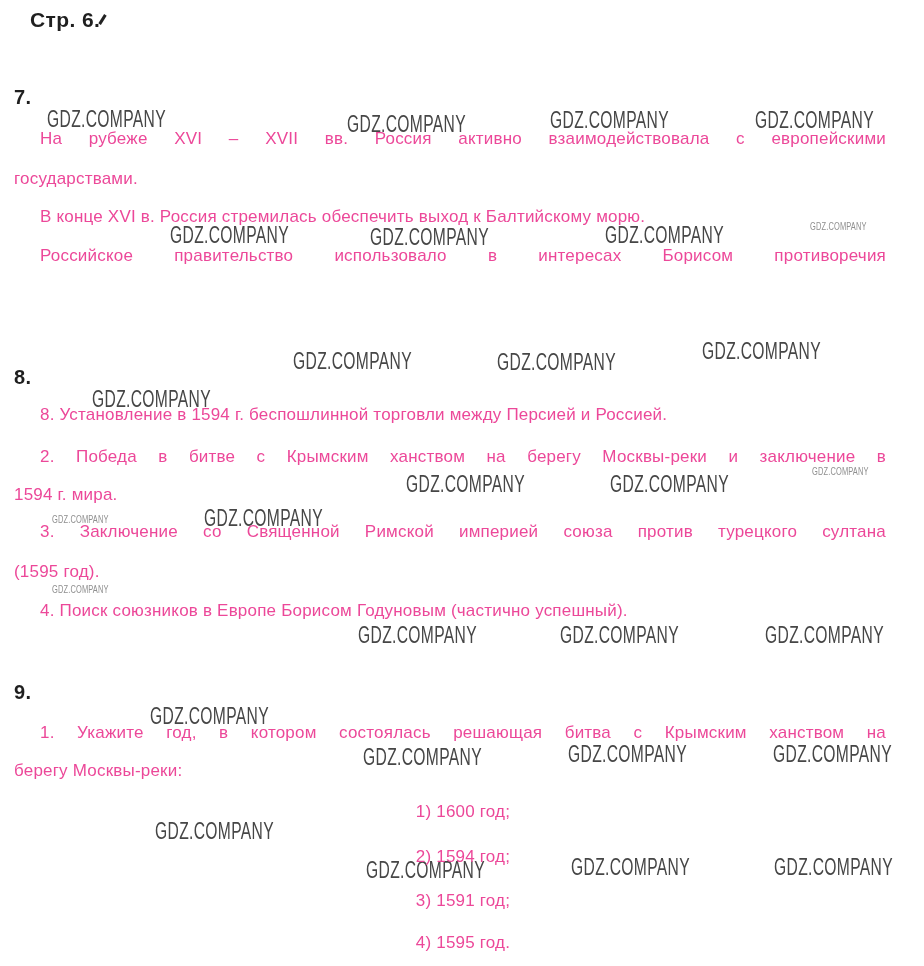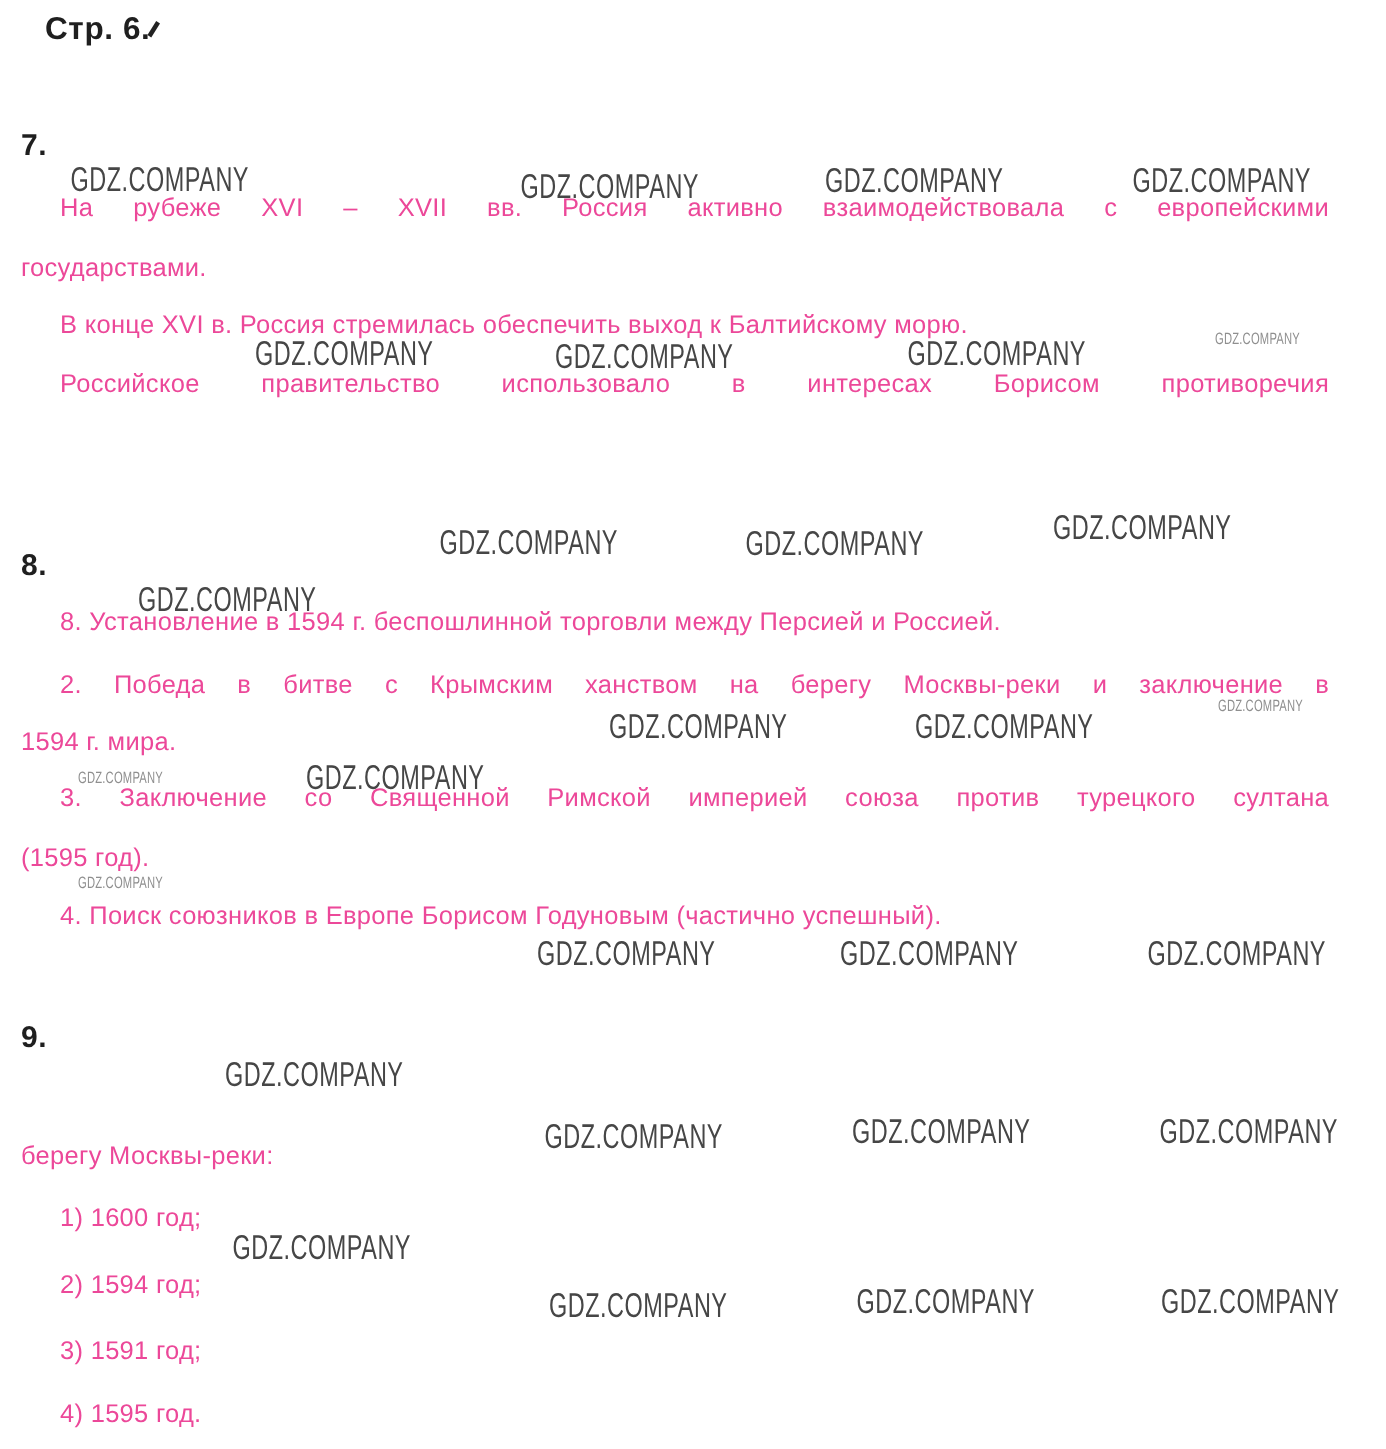--- a/index.html
+++ b/index.html
@@ -16,21 +16,21 @@
     font-size:17px;line-height:26px;
     color:#ec4899;letter-spacing:0.2px;
     white-space:nowrap;
   }
   .line.j{
     white-space:normal;
     text-align:justify;
     text-align-last:justify;
   }
   .line.ind{left:40px;}
-  .opt{left:40px;}
+  .opt{left:40px;text-align:center;}
   
   .hnum{
     position:absolute;left:14px;
     font-size:20px;font-weight:bold;color:#1f1f1f;letter-spacing:0.3px;
   }
   .ptitle{
     position:absolute;left:14px;top:8px;
     font-size:21px;font-weight:bold;color:#1f1f1f;letter-spacing:0.4px;margin-left:16px;
   }
   .hmark{
@@ -97,19 +97,20 @@
 
   <div class="hnum" style="top:366px">8.</div>
   <div class="line ind" style="top:402px">8. Установление в 1594 г. беспошлинной торговли между Персией и Россией.</div>
   <div class="line ind j" style="top:444px">2. Победа в битве с Крымским ханством на берегу Москвы-реки и заключение в</div>
   <div class="line" style="top:482px">1594 г. мира.</div>
   <div class="line ind j" style="top:519px">3. Заключение со Священной Римской империей союза против турецкого султана</div>
   <div class="line" style="top:559px">(1595 год).</div>
   <div class="line ind" style="top:598px">4. Поиск союзников в Европе Борисом Годуновым (частично успешный).</div>
 
   <div class="hnum" style="top:681px">9.</div>
+  <div class="line ind j" style="top:720px">1. Укажите год, в котором состоялась решающая битва с Крымским ханством на</div>
   <div class="line" style="top:758px">берегу Москвы-реки:</div>
   <div class="line opt" style="top:799px">1) 1600 год;</div>
   <div class="line opt" style="top:844px">2) 1594 год;</div>
   <div class="line opt" style="top:888px">3) 1591 год;</div>
   <div class="line opt" style="top:930px">4) 1595 год.</div>
 
 </div>
 
 </body></html>

